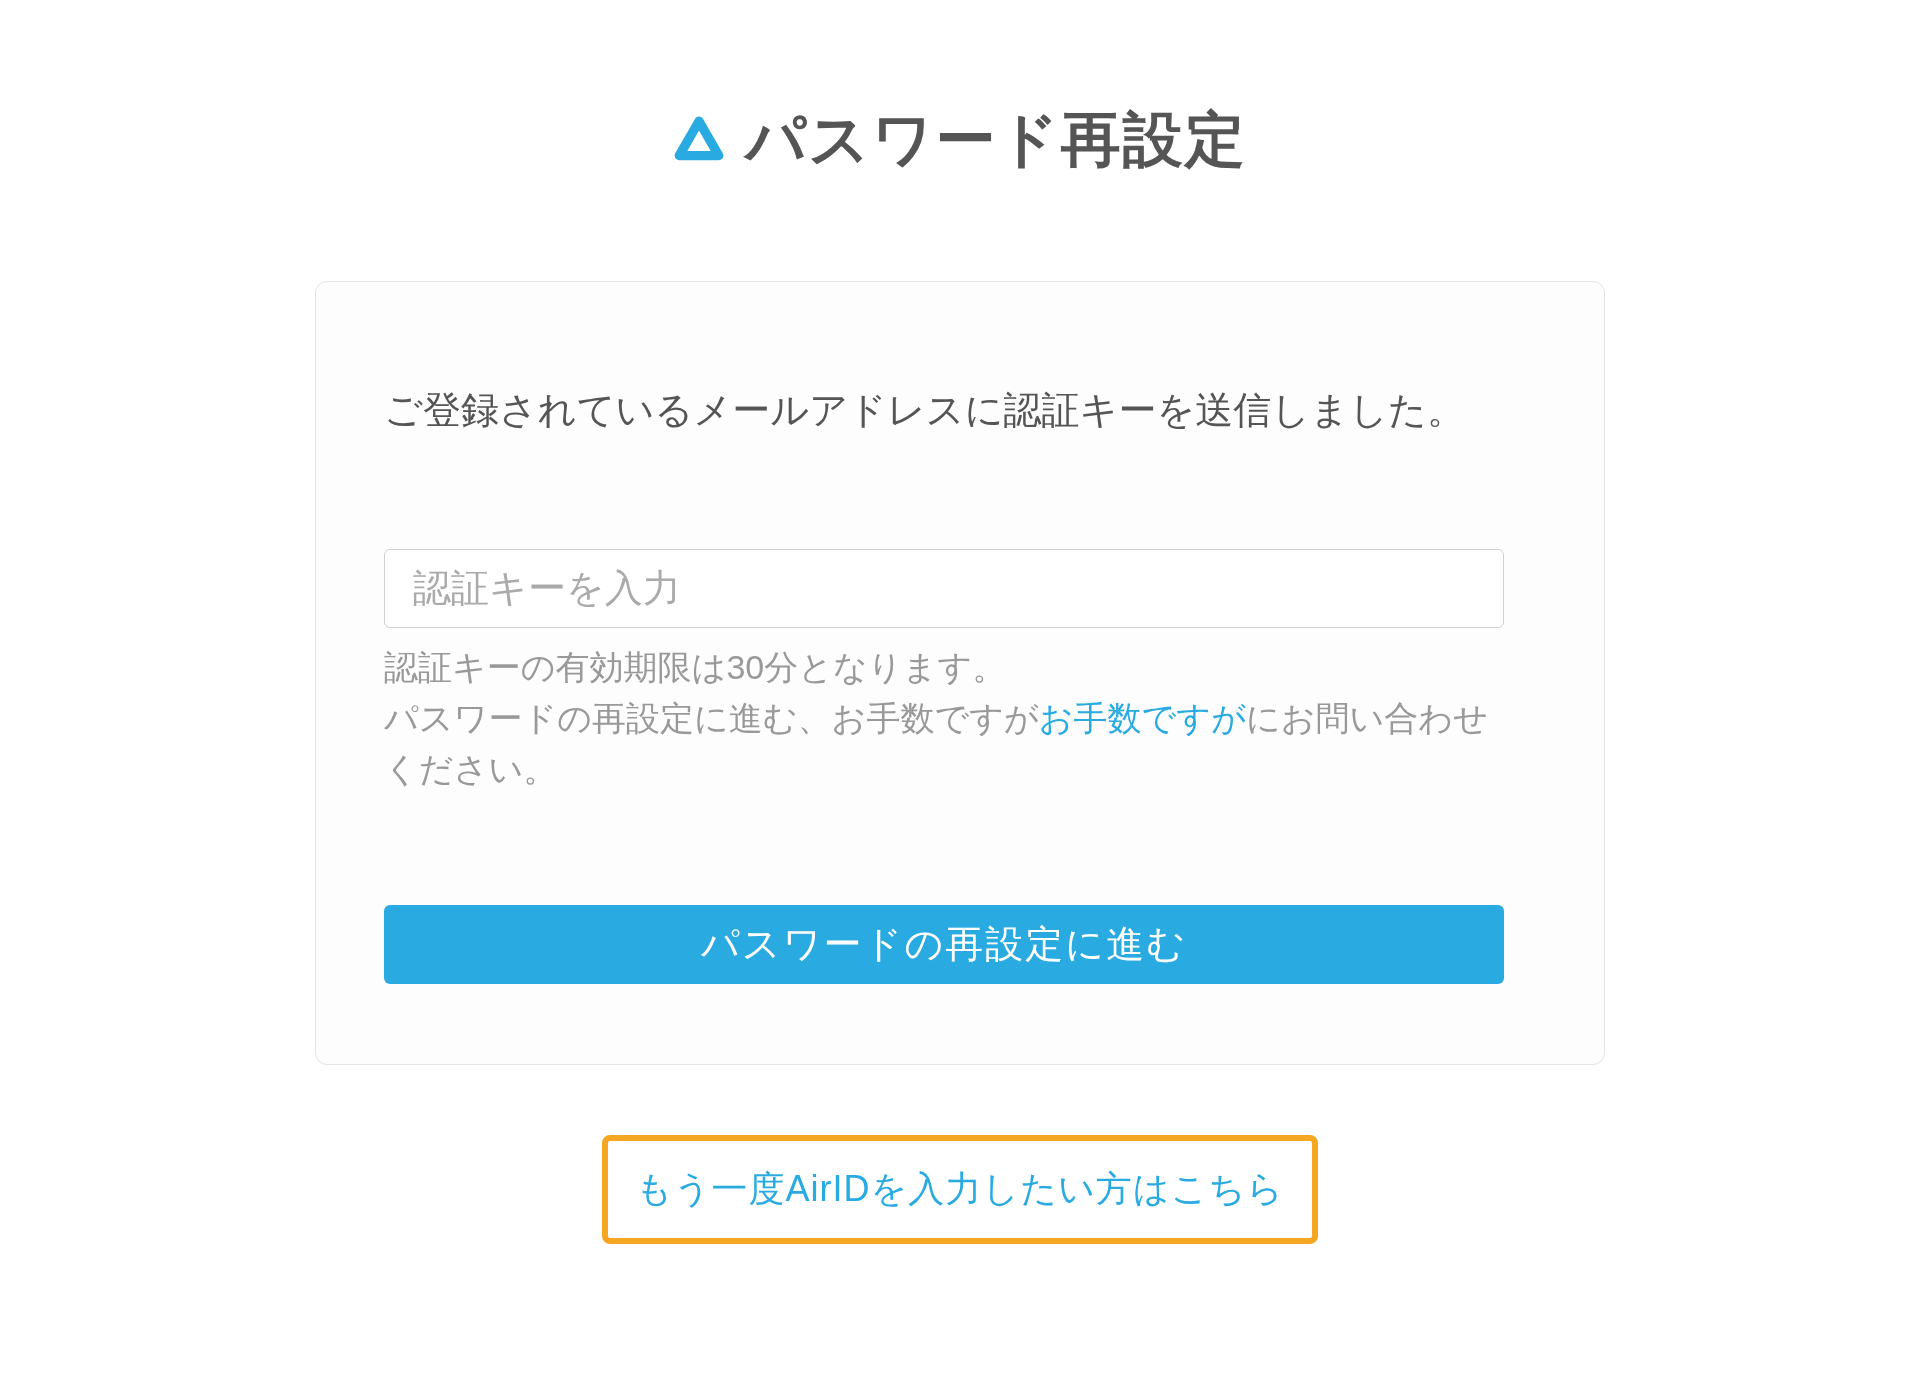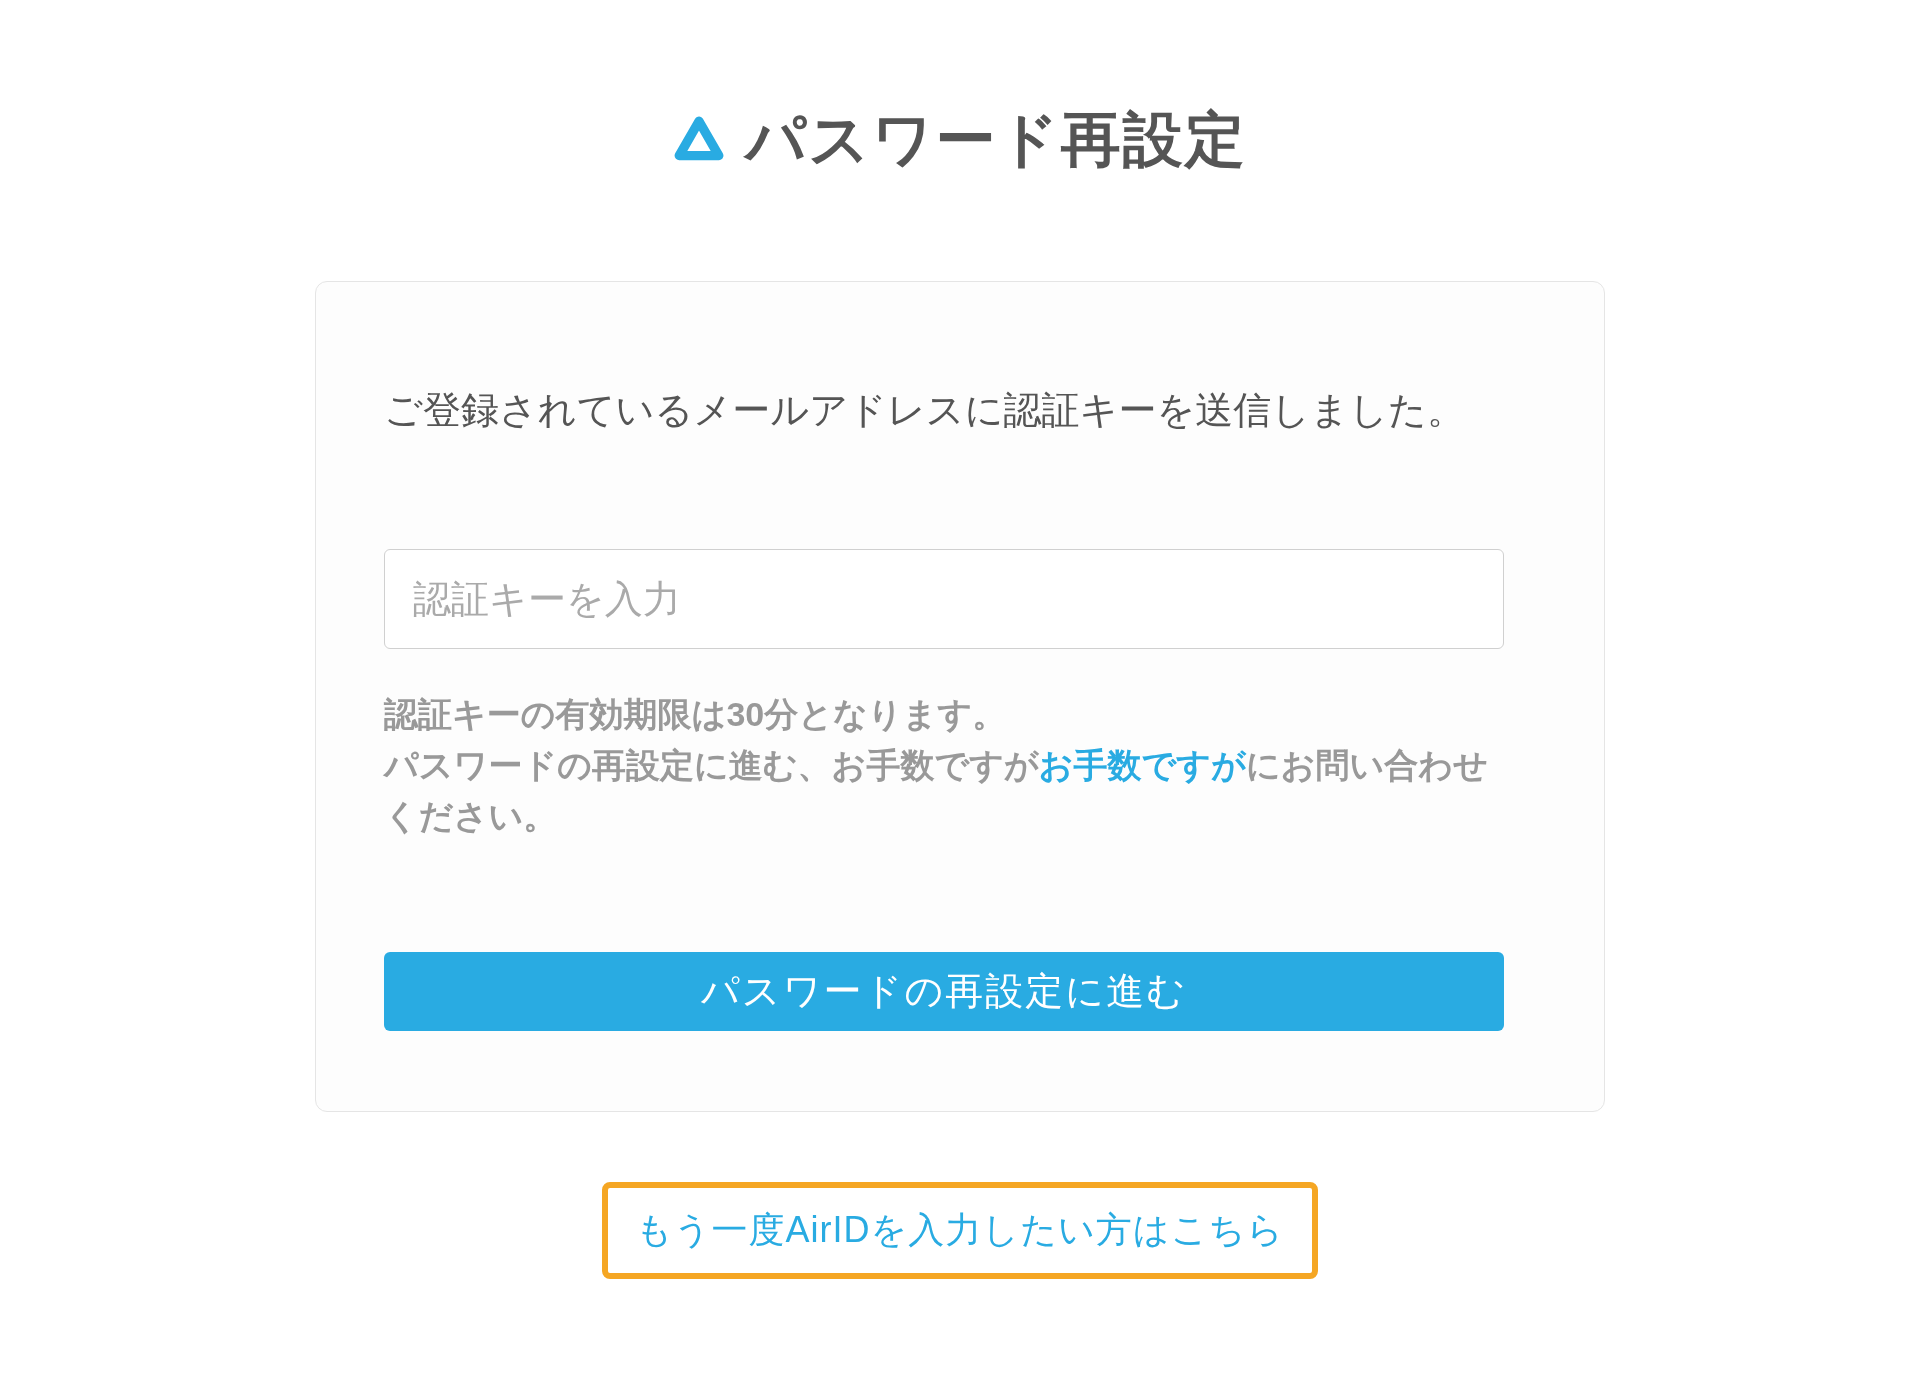--- a/index.html
+++ b/index.html
@@ -43,38 +43,37 @@
       flex-direction: column;
     }
     .instruction-text {
       font-size: 38px;
       color: #555555;
       margin-bottom: 110px;
       line-height: 1.5;
     }
     .auth-key-input {
       width: 100%;
-      height: 100px;
+      height: 79px;
       padding: 0 28px;
       font-size: 38px;
       border: 1px solid #d0d0d0;
       border-radius: 6px;
       background: #ffffff;
       color: #333333;
       outline: none;
     }
     .auth-key-input::placeholder {
       color: #aaaaaa;
     }
     .help-text {
       font-size: 34px;
       color: #999999;
-      margin-top: 40px;
+      margin-top: 14px;
       line-height: 1.5;
-      font-weight: bold;
     }
     .help-link {
       color: #29abe2;
       text-decoration: none;
     }
     .submit-button {
       width: 100%;
       height: 79px;
       margin-top: 110px;
       background: #29abe2;
@@ -83,21 +82,21 @@
       border-radius: 6px;
       font-size: 38px;
       font-weight: 500;
       cursor: pointer;
       letter-spacing: 2px;
     }
     .back-link-container {
       margin-top: 70px;
       border: 6px solid #f5a623;
       border-radius: 8px;
-      padding: 18px 28px;
+      padding: 24px 28px;
       display: inline-block;
     }
     .back-link {
       font-size: 36px;
       color: #29abe2;
       text-decoration: none;
       letter-spacing: 1px;
     }
   </style>
 </head>

